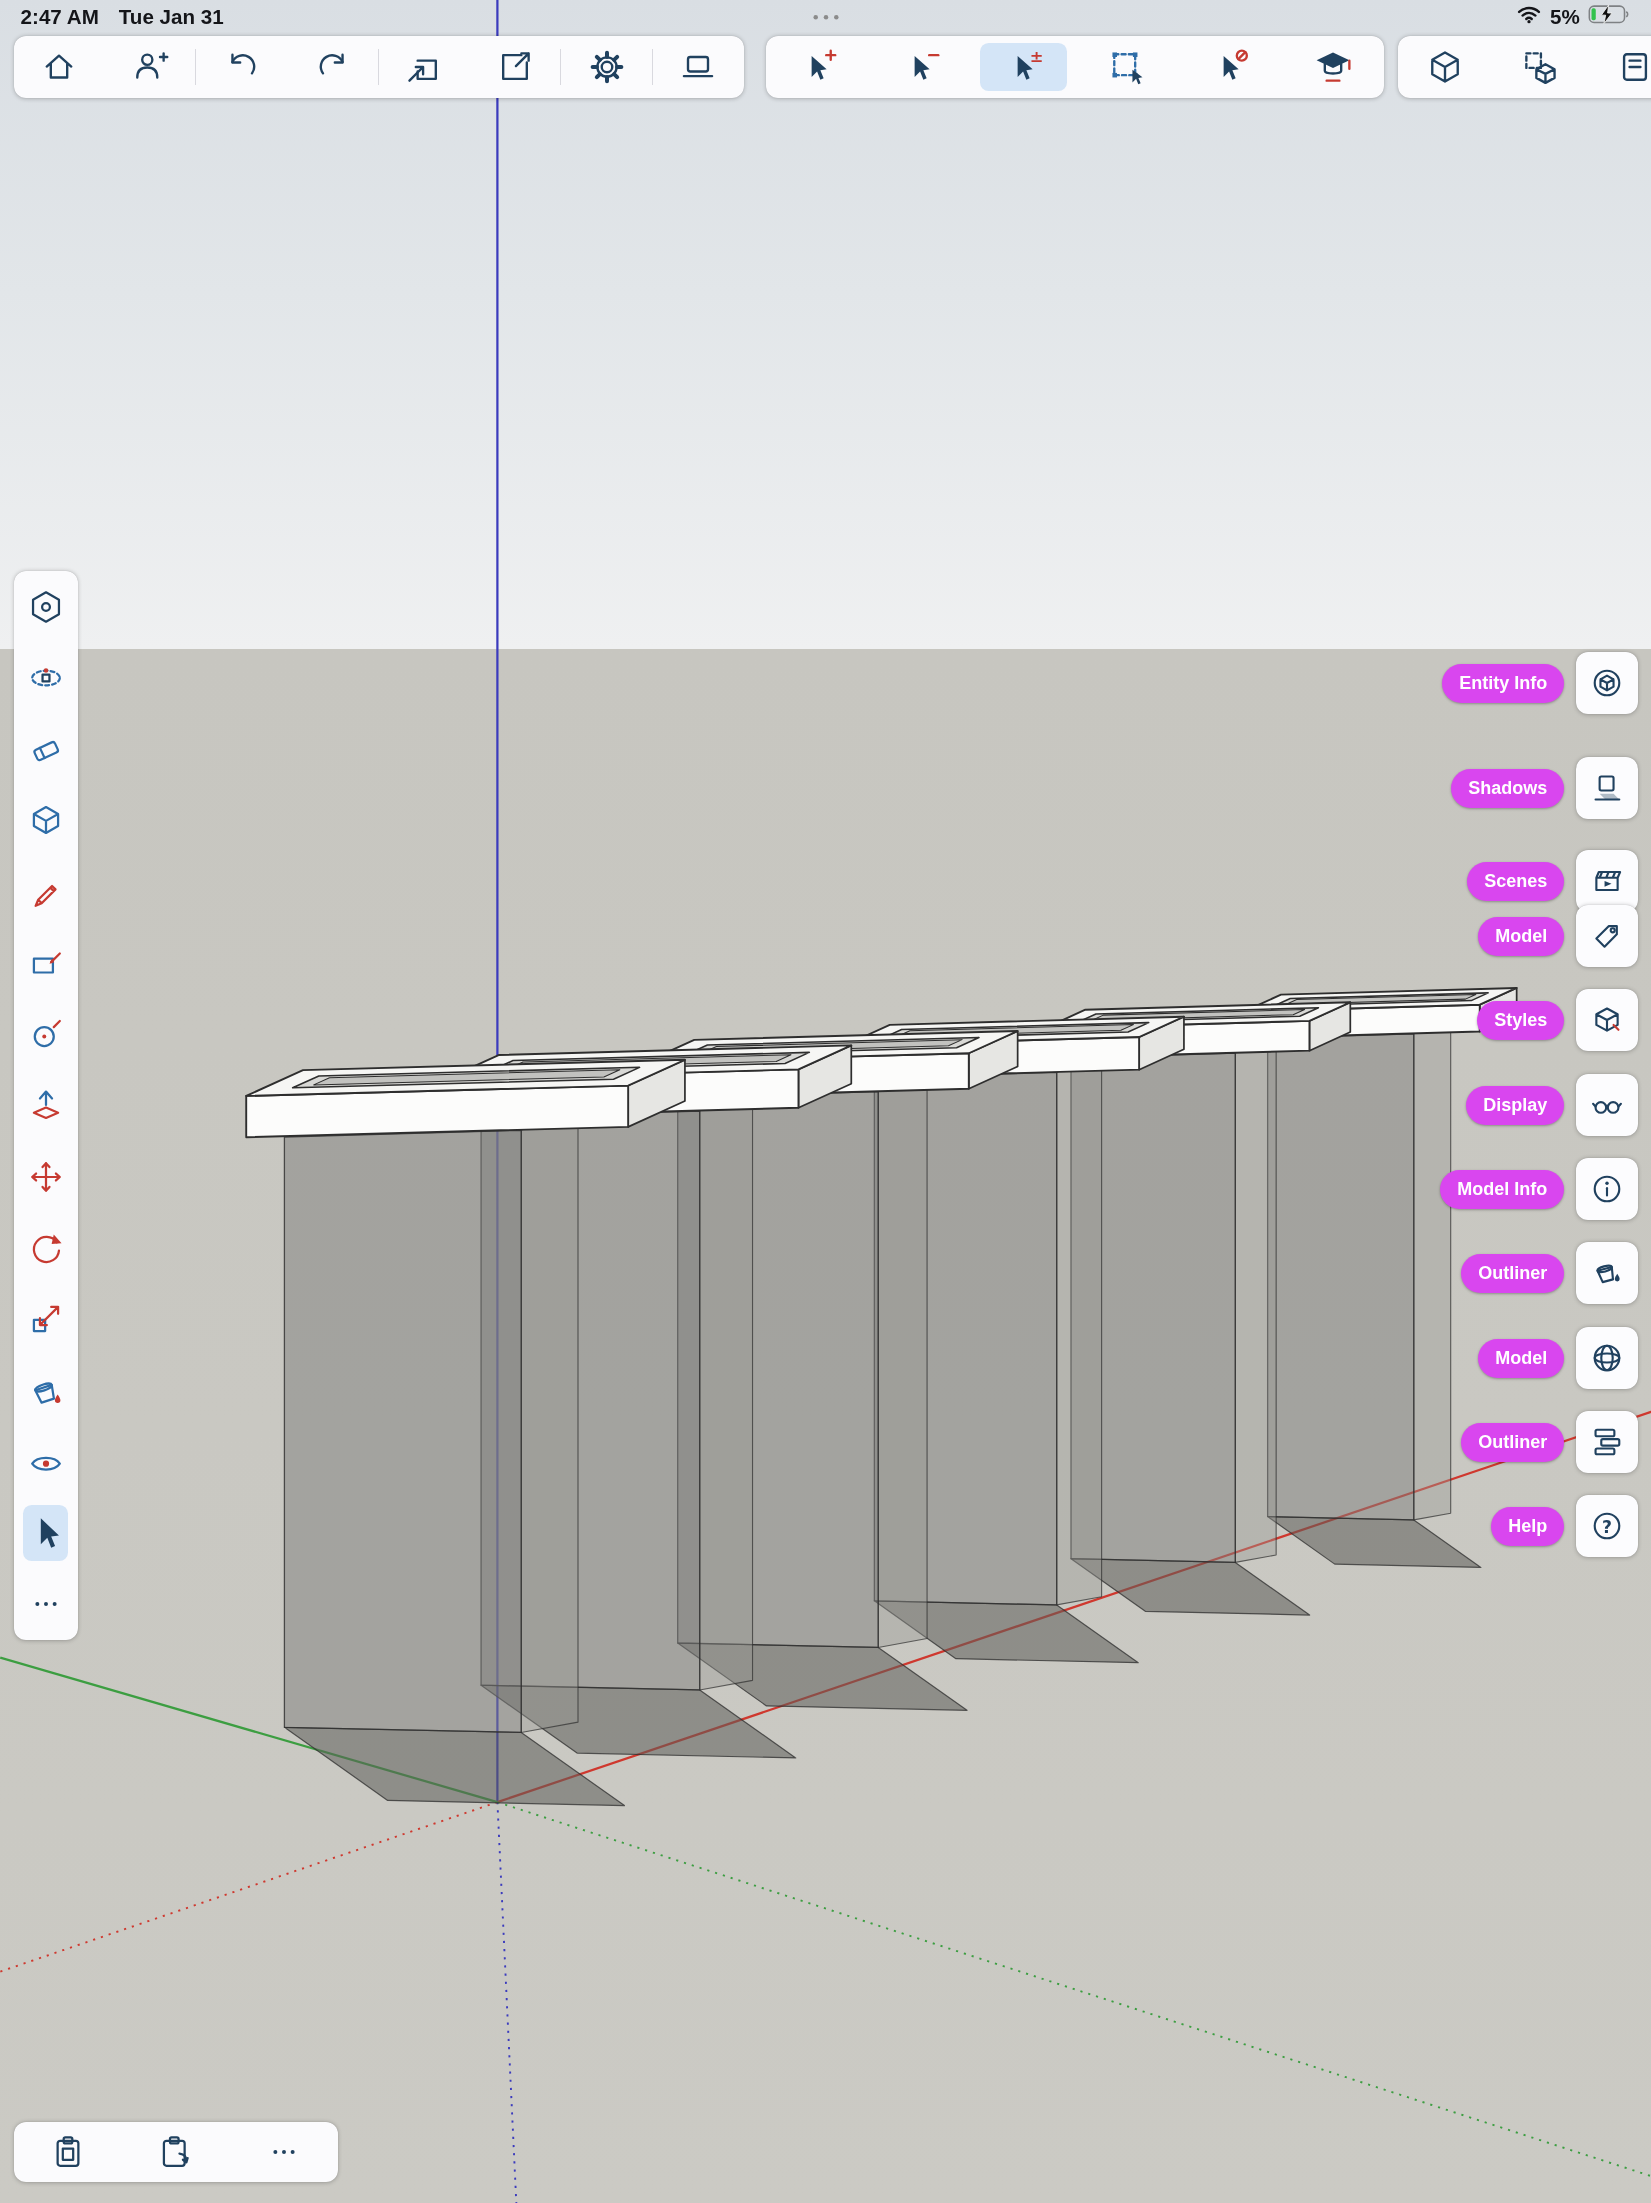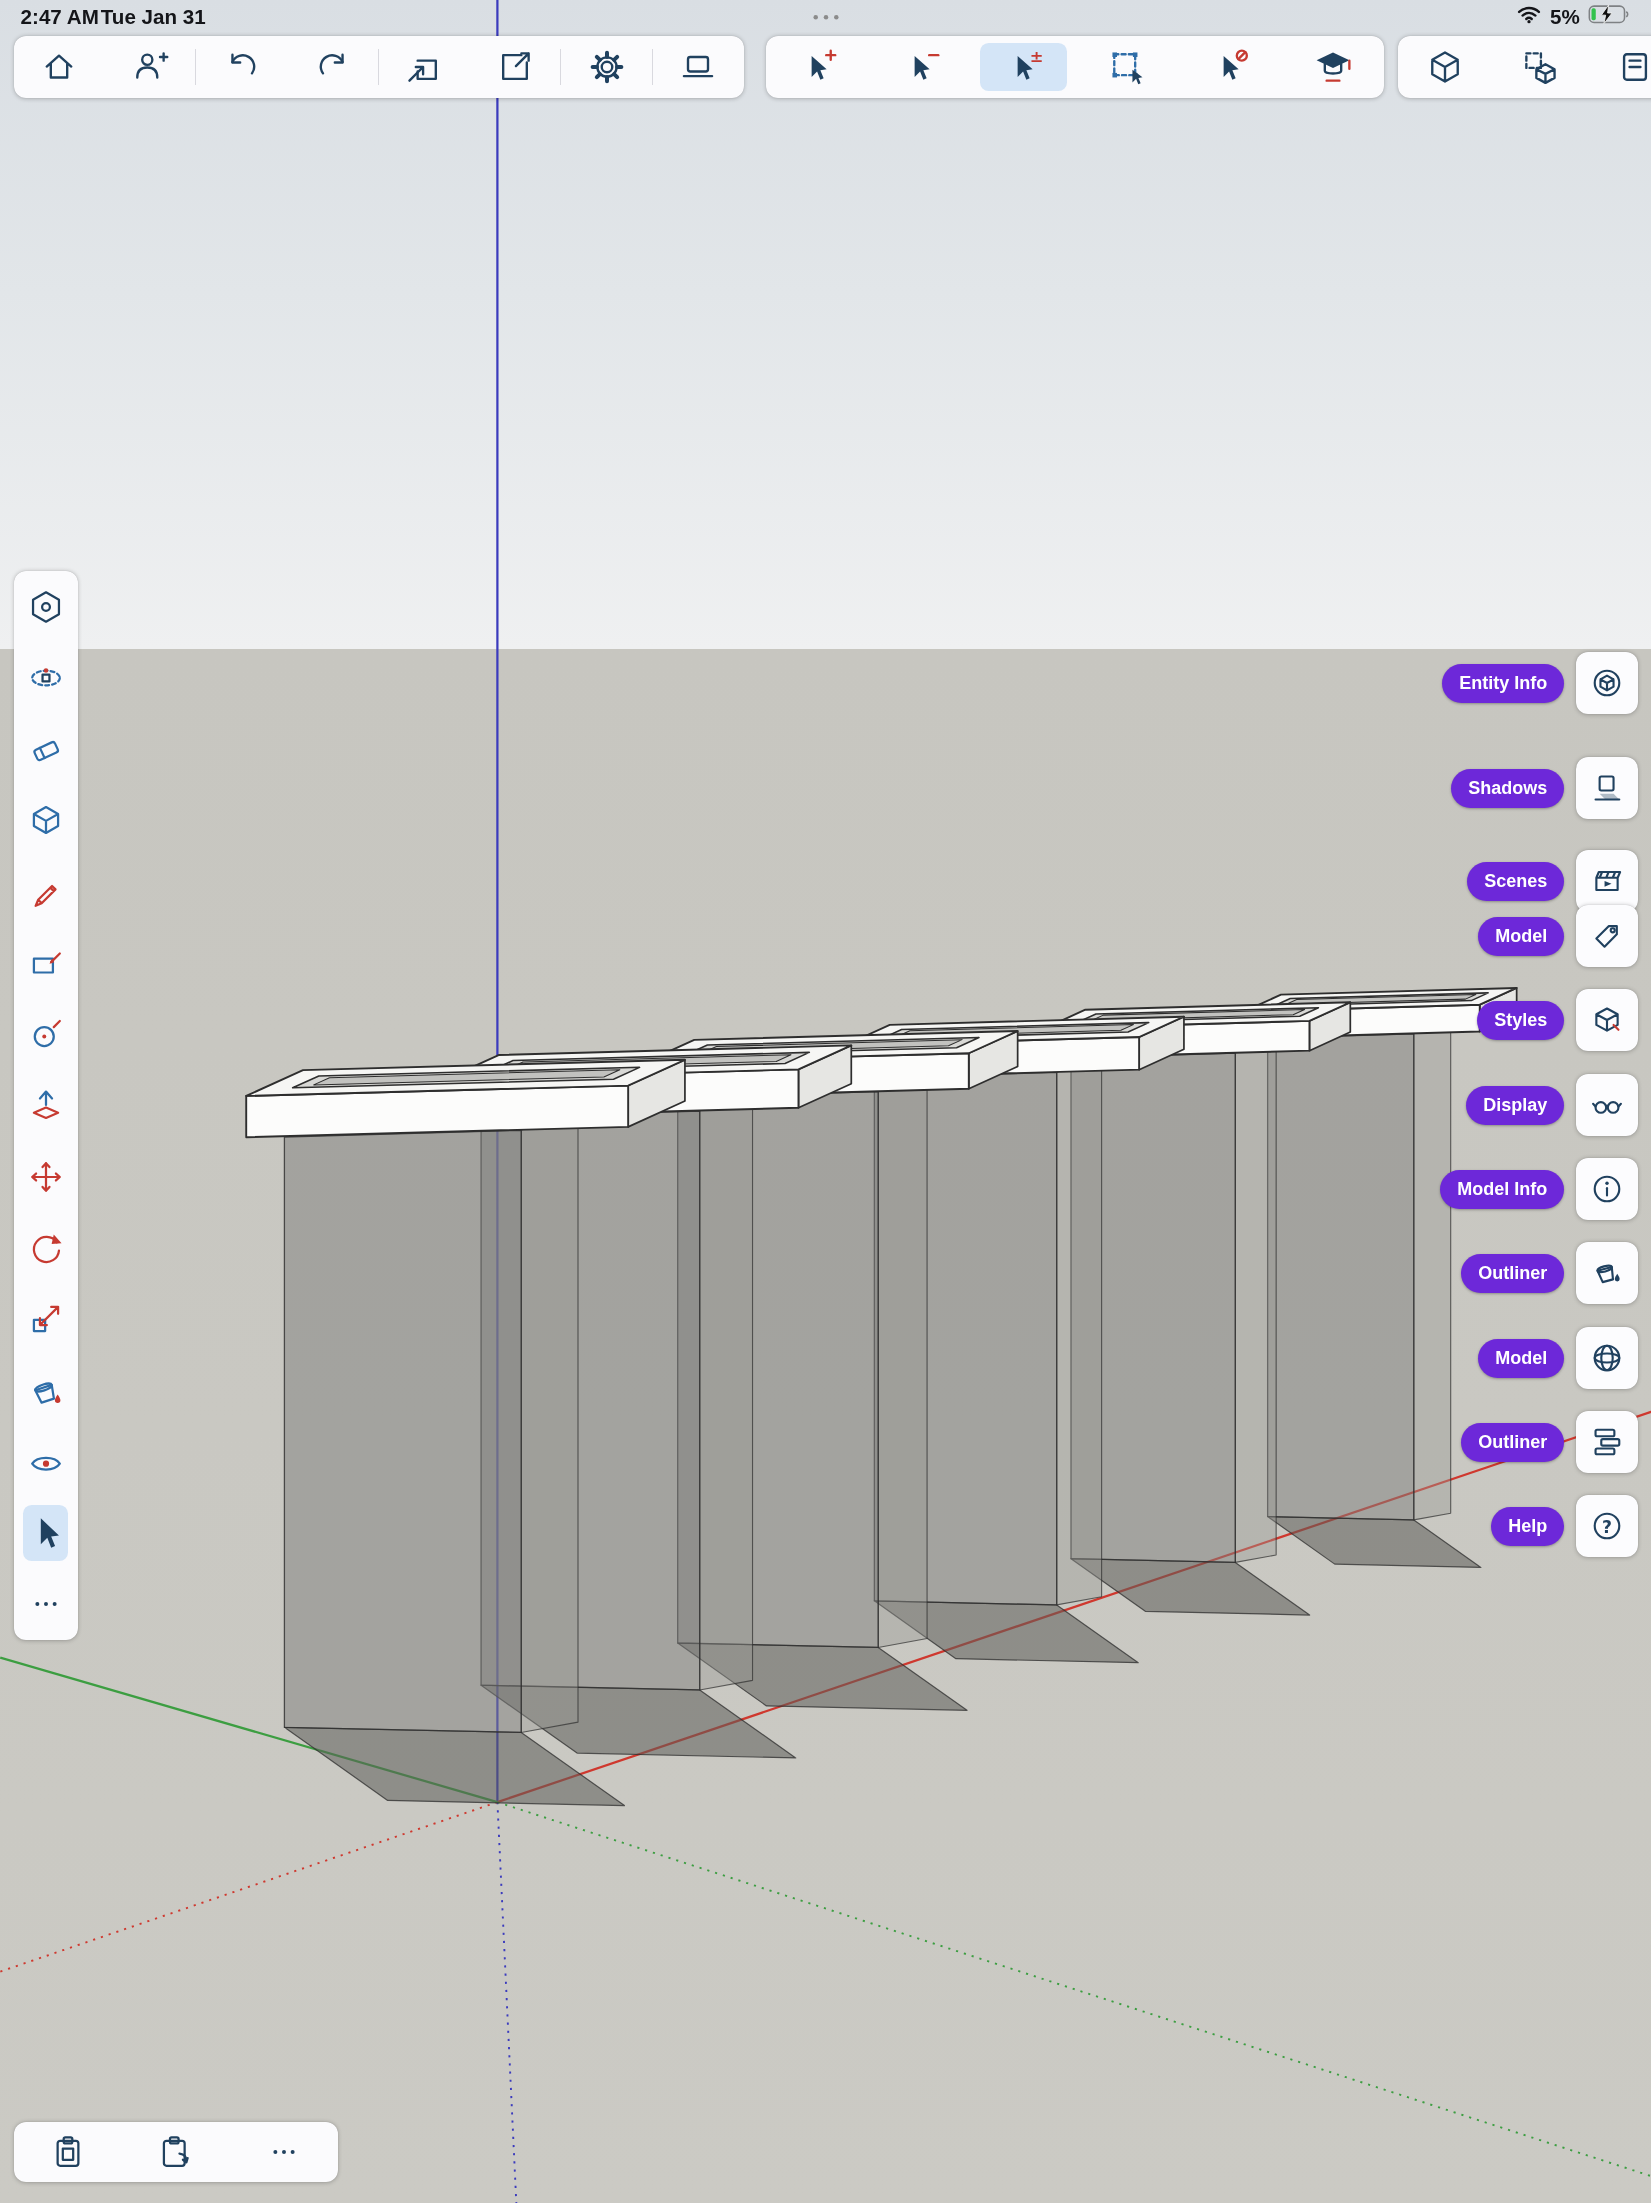--- a/index.html
+++ b/index.html
@@ -21,27 +21,27 @@
   .cell{flex:1;display:flex;align-items:center;justify-content:center;position:relative}
   .cell svg,.lcell svg{position:relative;z-index:1}
   .sep{width:0.9px;height:36px;background:#d9d9df;align-self:center}
   .cell.active::before{content:"";position:absolute;inset:6.9px 7.7px;background:#d4e5f7;border-radius:8.6px}
   .lcell{flex:1;display:flex;align-items:center;justify-content:center;position:relative}
   .lcell.active::before{content:"";position:absolute;inset:7.7px 9.5px;background:#d4e5f7;border-radius:8.6px}
 
   
   .status{position:absolute;top:0;left:0;right:0;height:34px;z-index:30;display:flex;align-items:center;
     padding:0 20.6px;box-sizing:border-box;color:#141519;font-size:20.6px;font-weight:700}
-  .status .left{display:flex;gap:2px;align-items:center}
+  .status .left{display:flex;gap:20px;align-items:center}
   .status .mid{position:absolute;left:50%;transform:translateX(-50%);display:flex;align-items:center}
   .status .right{margin-left:auto;display:flex;gap:8.6px;align-items:center}
 
   
   .rrow{position:absolute;right:13.8px;display:flex;align-items:center;gap:12px;z-index:20}
-  .pill{background:#6d28d9;color:#fff;height:39px;padding:0 17px;border-radius:20px;display:flex;
+  .pill{background:#d946ef;color:#fff;height:39px;padding:0 17px;border-radius:20px;display:flex;
     align-items:center;font-size:18px;font-weight:700;white-space:nowrap;
     box-shadow:0 0.9px 2.6px rgba(0,0,0,.3)}
   .rbtn{width:62px;height:62px;background:#fcfcfe;border-radius:12px;display:flex;align-items:center;
     justify-content:center;box-shadow:0 0.9px 4.3px rgba(0,0,0,.22),0 0 0.9px rgba(0,0,0,.2)}
 
   
   .ic{width:40px;height:40px;display:block}
   .ic2{width:38px;height:38px;display:block}
   .ic3{width:36px;height:36px;display:block}
   svg .s{fill:none;stroke:#20415f;stroke-width:2.6;stroke-linecap:round;stroke-linejoin:round}

